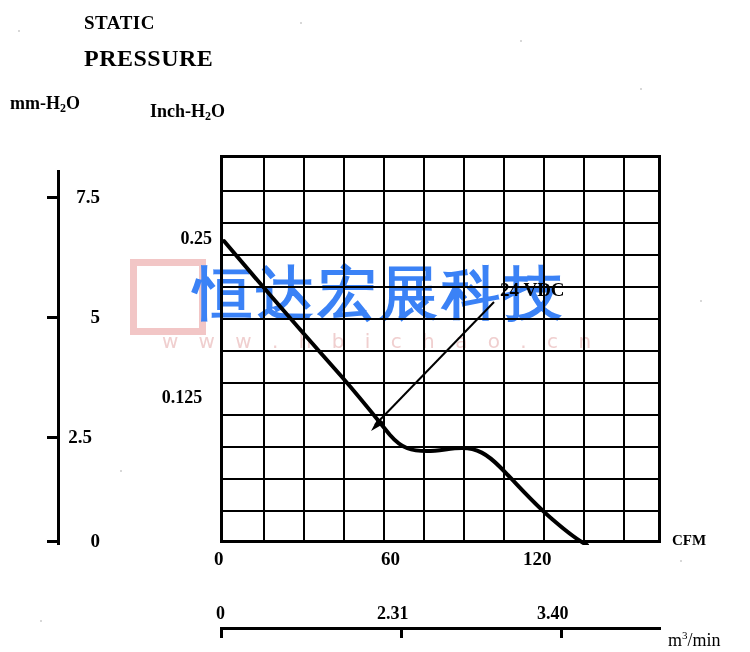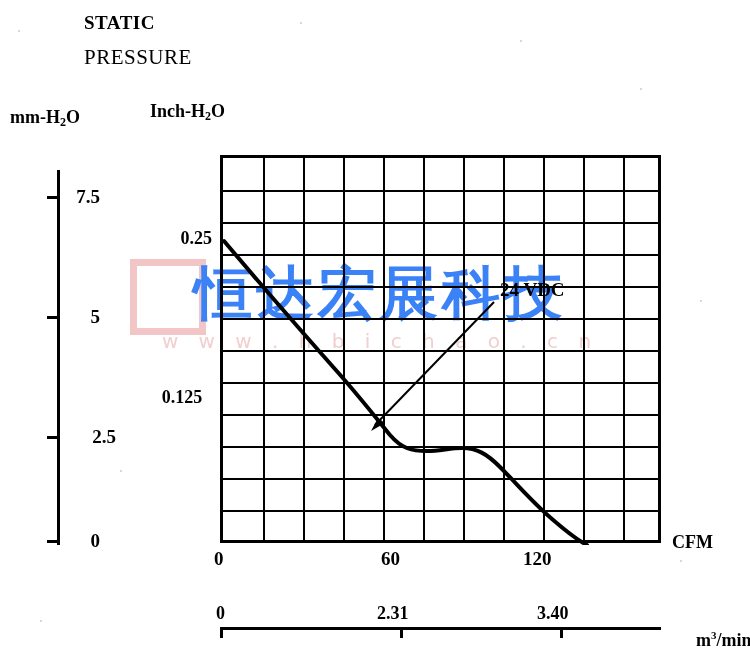--- a/index.html
+++ b/index.html
@@ -18,25 +18,25 @@
   .abs { position: absolute; }
 
   
   #title-static {
     left: 84px; top: 12px;
     font-size: 19px; font-weight: bold;
     letter-spacing: 0.5px;
   }
   #title-pressure {
     left: 84px; top: 45px;
-    font-size: 21px; font-weight: normal;
+    font-size: 24px; font-weight: bold;
     letter-spacing: 0.5px;
   }
   #unit-mm {
-    left: 10px; top: 107px;
+    left: 10px; top: 93px;
     font-size: 18px; font-weight: bold;
   }
   #unit-inch {
     left: 150px; top: 101px;
     font-size: 18px; font-weight: bold;
   }
   .sub { font-size: 12px; vertical-align: -3px; }
 
   
   #mm-axis-line {
@@ -72,41 +72,41 @@
     text-align: right;
     width: 60px;
   }
 
   
   .cfm-label {
     font-size: 19px; font-weight: bold;
   }
   #cfm-title {
     left: 672px; top: 532px;
-    font-size: 18px; font-weight: bold;
+    font-size: 15px; font-weight: bold;
   }
 
   
   #m3-axis-line {
     left: 220px; top: 627px;
     width: 441px; height: 3px;
     background: #000;
   }
   .m3-tick {
     width: 3px; height: 11px;
     background: #000;
     top: 627px;
   }
   .m3-label {
     font-size: 18px; font-weight: bold;
     top: 603px;
   }
   #m3-title {
-    left: 696px; top: 629px;
-    font-size: 18px; font-weight: bold;
+    left: 668px; top: 629px;
+    font-size: 18px; font-weight: normal;
   }
 
   
   #annot-24vdc {
     left: 500px; top: 279px;
     font-size: 19px; font-weight: bold;
     white-space: nowrap;
   }
 
   
@@ -163,21 +163,21 @@
 </div>
 
 <div class="abs" id="mm-axis-line"></div>
 <div class="abs mm-tick" style="top:196px;"></div>
 <div class="abs mm-tick" style="top:316px;"></div>
 <div class="abs mm-tick" style="top:436px;"></div>
 <div class="abs mm-tick" style="top:540px;"></div>
 
 <div class="abs mm-label" style="left:60px; top:186px;">7.5</div>
 <div class="abs mm-label" style="left:60px; top:306px;">5</div>
-<div class="abs mm-label" style="left:76px; top:426px;">2.5</div>
+<div class="abs mm-label" style="left:52px; top:426px;">2.5</div>
 <div class="abs mm-label" style="left:60px; top:530px;">0</div>
 
 <div class="abs inch-label" style="left:152px; top:228px;">0.25</div>
 <div class="abs inch-label" style="left:152px; top:387px;text-align:center;">0.125</div>
 
 <div class="abs" id="plot">
 
   <div class="vline" style="left:40px;"></div>
   <div class="vline" style="left:80px;"></div>
   <div class="vline" style="left:120px;"></div>

